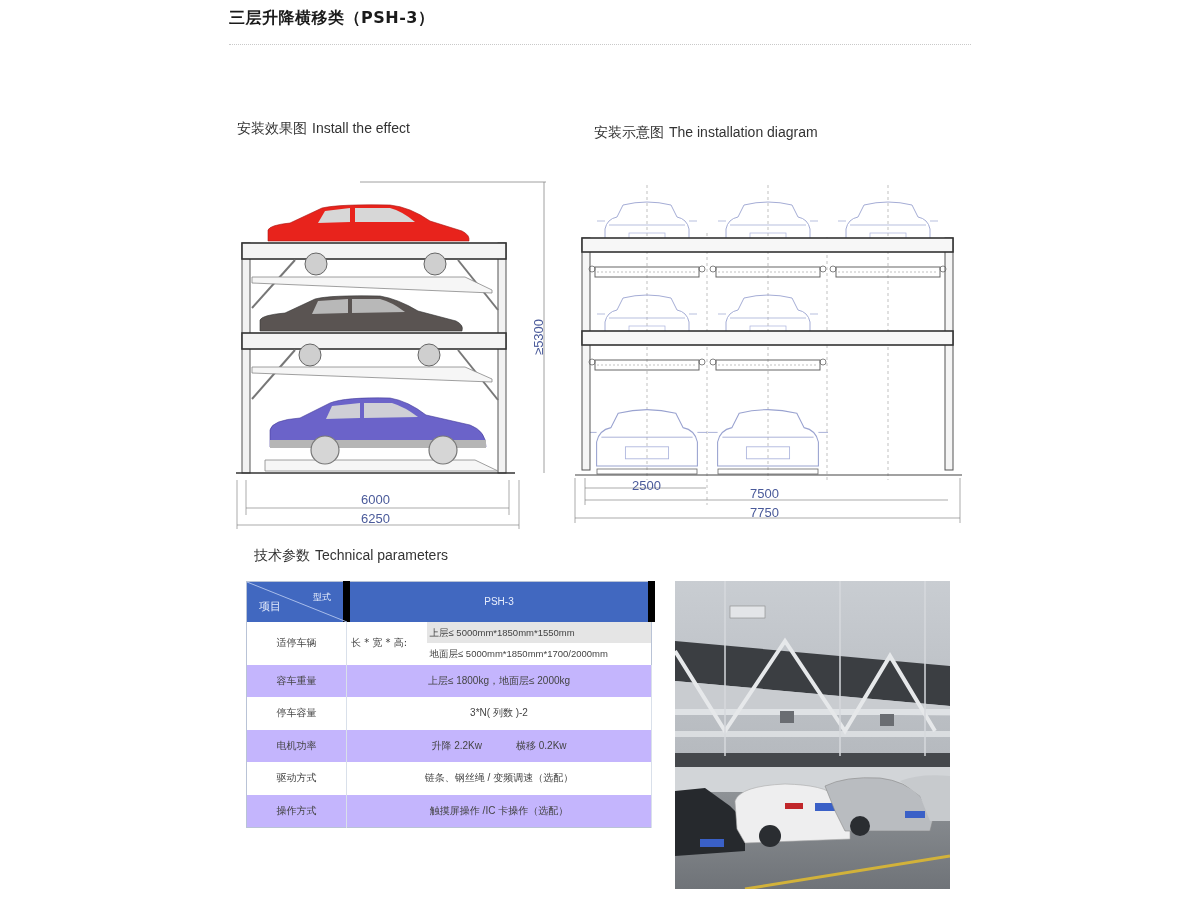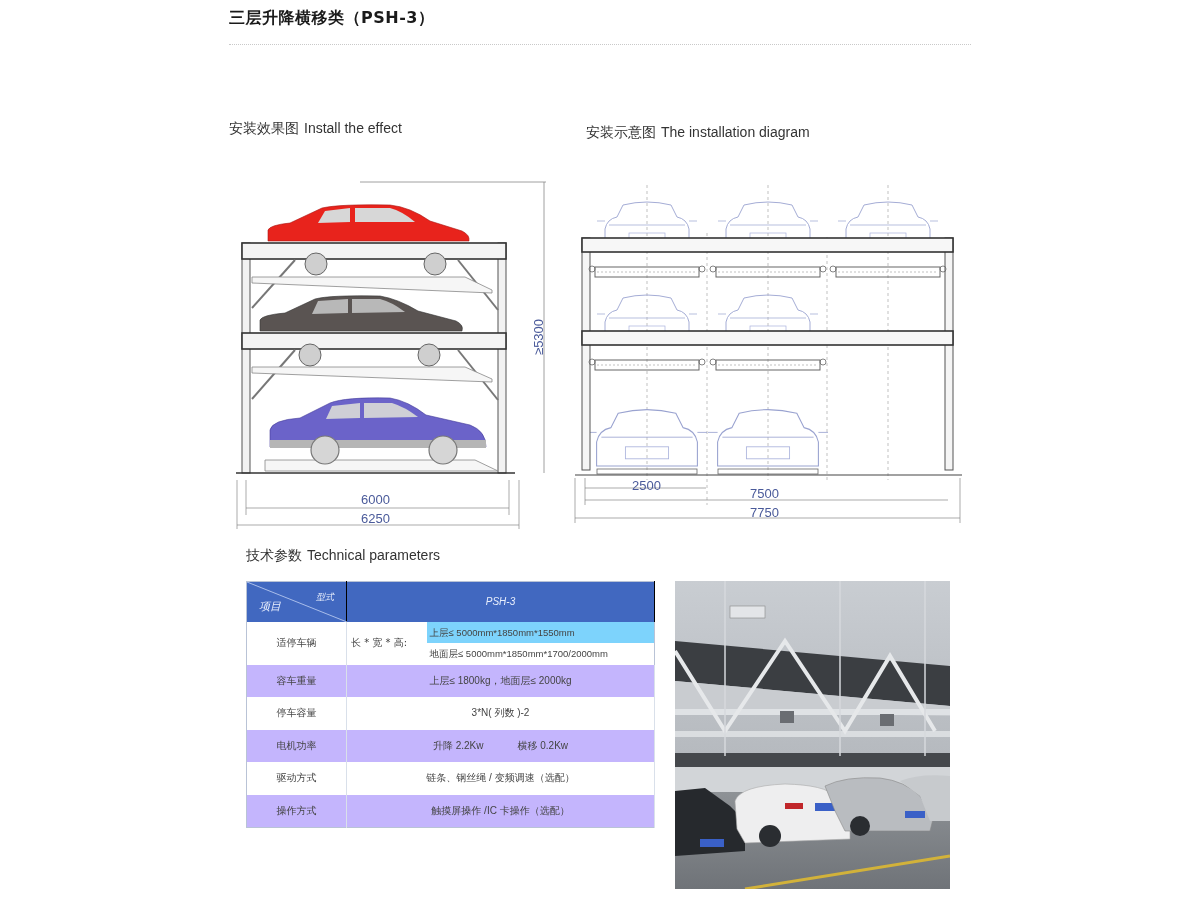--- a/index.html
+++ b/index.html
@@ -2,42 +2,42 @@
 <html><head>
 <meta charset="utf-8">
 <style>
   * { box-sizing: border-box; margin: 0; padding: 0; }
   html, body { width: 1200px; height: 900px; background: #ffffff; overflow: hidden; }
   body { position: relative; font-family: "DejaVu Sans", "Liberation Sans", sans-serif; color: #222; }
 
   .page-title { position: absolute; left: 229px; top: 8px; font-size: 16px; font-weight: bold; color: #1a1a1a; letter-spacing: 0.5px; }
   .title-rule { position: absolute; left: 229px; top: 44px; width: 742px; height: 0; border-top: 1px dotted #c9c9c9; }
 
-  .section-heading { position: absolute; font-size: 14px; color: #333; white-space: nowrap; }
+  .section-heading { position: absolute; font-size: 14px; color: #333; white-space: nowrap; margin-left: 8px; }
   .section-heading .en { font-family: "Liberation Sans", sans-serif; margin-left: 5px; }
 
   .diagram { position: absolute; }
   .diagram svg { display: block; }
   .dim-label { font-family: "Liberation Sans", sans-serif; fill: #4a5a9a; font-size: 13px; }
 
   
   .spec-table { position: absolute; left: 246px; top: 581px; width: 409px; border: 1px solid #b9c3d6; border-collapse: collapse; font-size: 10px; color: #444; }
   .spec-table td { height: 32.5px; text-align: center; vertical-align: middle; border-right: 1px solid #d9e0ea; }
-  .spec-table tr.head td { background: #4168c0; color: #e8eefc; height: 40px; border-right: 1px solid #000000; font-style: italic; }
+  .spec-table tr.head td { background: #4168c0; color: #e8eefc; height: 40px; border-right: 7px solid #000000; }
   .spec-table .head-diag { position: relative; width: 100px; }
   .spec-table .head-diag svg { position: absolute; left: 0; top: 0; }
   .spec-table .head-diag .type-lbl { position: absolute; right: 12px; top: 9px; font-size: 9px; }
   .spec-table .head-diag .item-lbl { position: absolute; left: 12px; bottom: 8px; font-size: 11px; }
   .spec-table tr.alt td { background: #c4b5fd; text-align: center; }
   .spec-table td.label { width: 100px; }
   .spec-table td.value { font-family: "Liberation Sans", sans-serif; }
   .spec-table td.vehicle-prefix { width: 80px; text-align: left; padding-left: 0; font-size: 10px; border-right: none; }
   .spec-table td.vehicle-vals { padding: 0; border-right: none; }
   .vehicle-line { height: 21px; line-height: 21px; text-align: left; padding-left: 3px; font-family: "Liberation Sans", sans-serif; font-size: 9.5px; }
-  .vehicle-line.upper { background: #7dd3fc; }
+  .vehicle-line.upper { background: #e5e5e5; }
   .spacer { display: inline-block; width: 34px; }
 
   .photo { position: absolute; left: 675px; top: 581px; width: 275px; height: 308px; overflow: hidden; background: #9a9ea3; }
 </style>
 </head>
 <body>
 
 <div class="page-title">三层升降横移类（PSH-3）</div>
 <div class="title-rule"></div>
 

